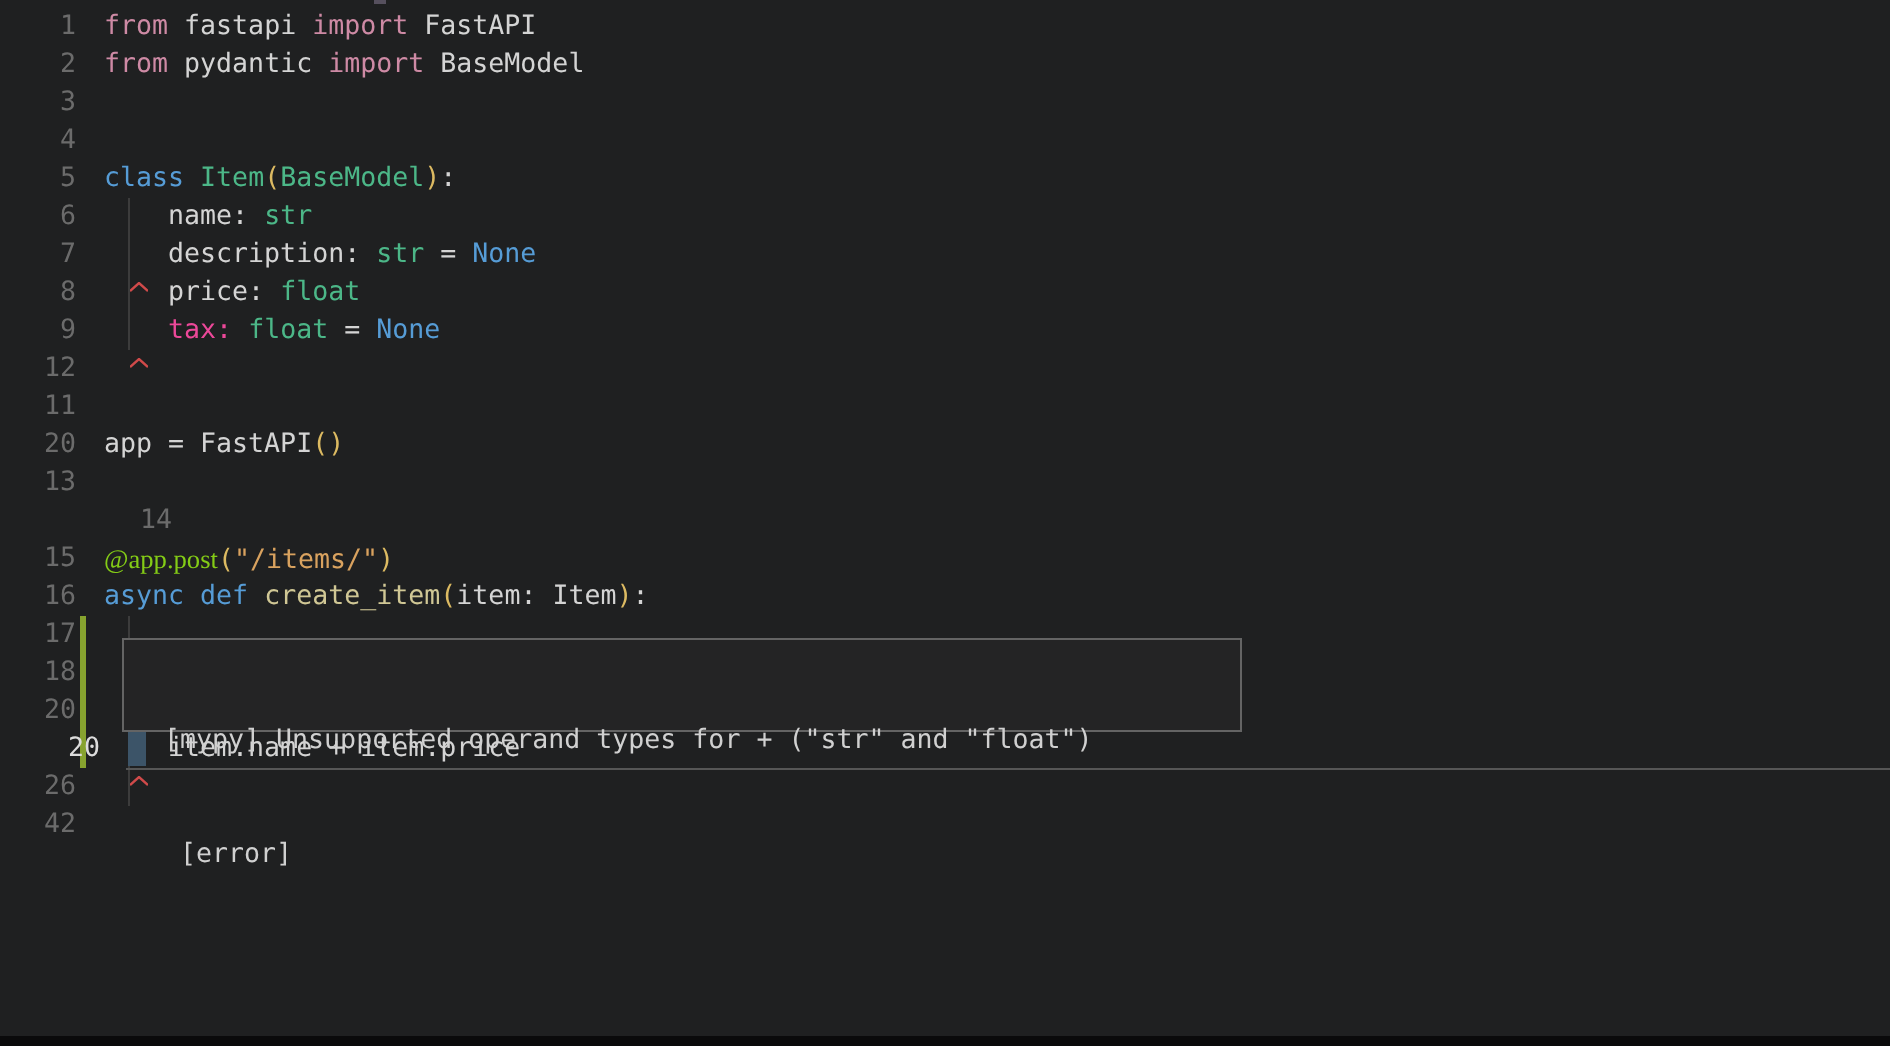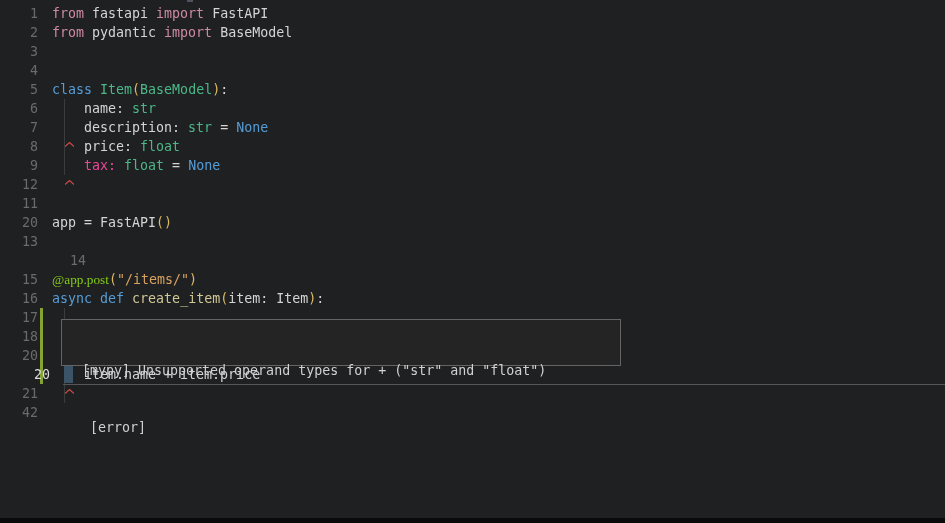--- a/index.html
+++ b/index.html
@@ -48,21 +48,21 @@
       <div class="row" style="top: 194px;"><span class="num">11</span><span class="code"></span></div>
       <div class="row" style="top: 213px;"><span class="num">20</span><span class="code"><span style="color: rgb(212, 212, 212);">app = FastAPI</span><span style="color: rgb(220, 186, 98);">()</span></span></div>
       <div class="row" style="top: 232px;"><span class="num">13</span><span class="code"></span></div>
       <div class="row" style="top: 251px; margin-left: 48px;"><span class="num">14</span><span class="code"></span></div>
       <div class="row" style="top: 270px;"><span class="num">15</span><span class="code"><span style="color: #84cc16; font-family: Liberation Serif, serif;">@app.post</span><span style="color: rgb(220, 186, 98);">(</span><span style="color: rgb(217, 162, 95);">"/items/"</span><span style="color: rgb(220, 186, 98);">)</span></span></div>
       <div class="row" style="top: 289px;"><span class="num">16</span><span class="code"><span style="color: rgb(86, 156, 214);">async</span><span style="color: rgb(212, 212, 212);"> </span><span style="color: rgb(86, 156, 214);">def</span><span style="color: rgb(212, 212, 212);"> </span><span style="color: rgb(208, 199, 149);">create_item</span><span style="color: rgb(220, 186, 98);">(</span><span style="color: rgb(212, 212, 212);">item: Item</span><span style="color: rgb(220, 186, 98);">)</span><span style="color: rgb(212, 212, 212);">:</span></span></div>
       <div class="row" style="top: 308px;"><span class="num">17</span><span class="code"></span></div>
       <div class="row" style="top: 327px;"><span class="num">18</span><span class="code"></span></div>
       <div class="row" style="top: 346px;"><span class="num">20</span><span class="code"></span></div>
       <div class="row" style="top: 365px;"><span class="num current">20</span><span class="code"><span style="color: rgb(212, 212, 212);">    item.name + item.price</span></span></div>
-      <div class="row" style="top: 384px;"><span class="num">21</span></div>
+      <div class="row" style="top: 384px;"><span class="num">26</span></div>
       <div class="row" style="top: 403px;"><span class="num">42</span><span class="code"></span></div>
       <div class="squiggle" style="left: 65px; top: 133px;"><svg width="9" height="5" viewBox="0 0 9 5">
           <polyline points="0,4.5 4.5,0.5 9,4.5" fill="none" stroke="currentColor" stroke-width="1.2"></polyline>
         </svg></div>
       <div class="squiggle" style="left: 65px; top: 171px;"><svg width="9" height="5" viewBox="0 0 9 5">
           <polyline points="0,4.5 4.5,0.5 9,4.5" fill="none" stroke="currentColor" stroke-width="1.2"></polyline>
         </svg></div>
       <div class="squiggle" style="left: 65px; top: 380px;"><svg width="9" height="5" viewBox="0 0 9 5">
           <polyline points="0,4.5 4.5,0.5 9,4.5" fill="none" stroke="currentColor" stroke-width="1.2"></polyline>
         </svg></div>

